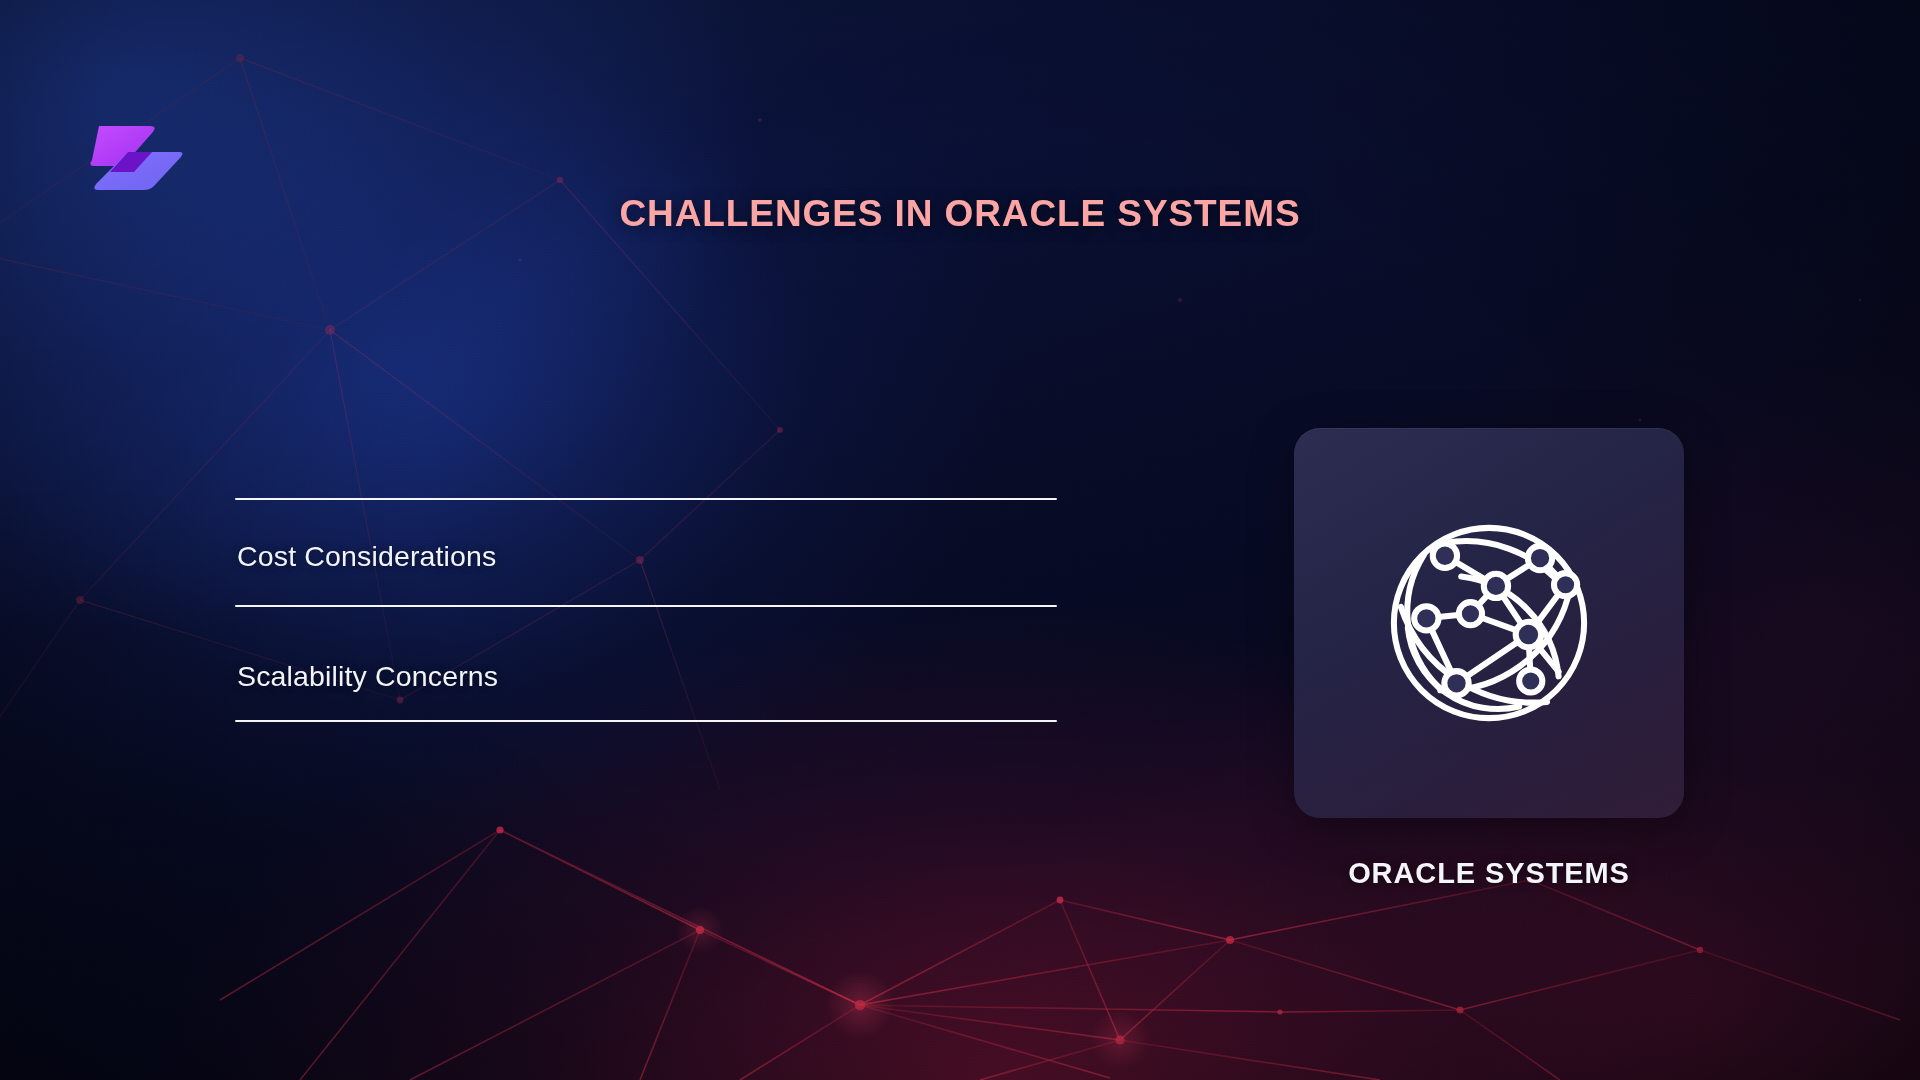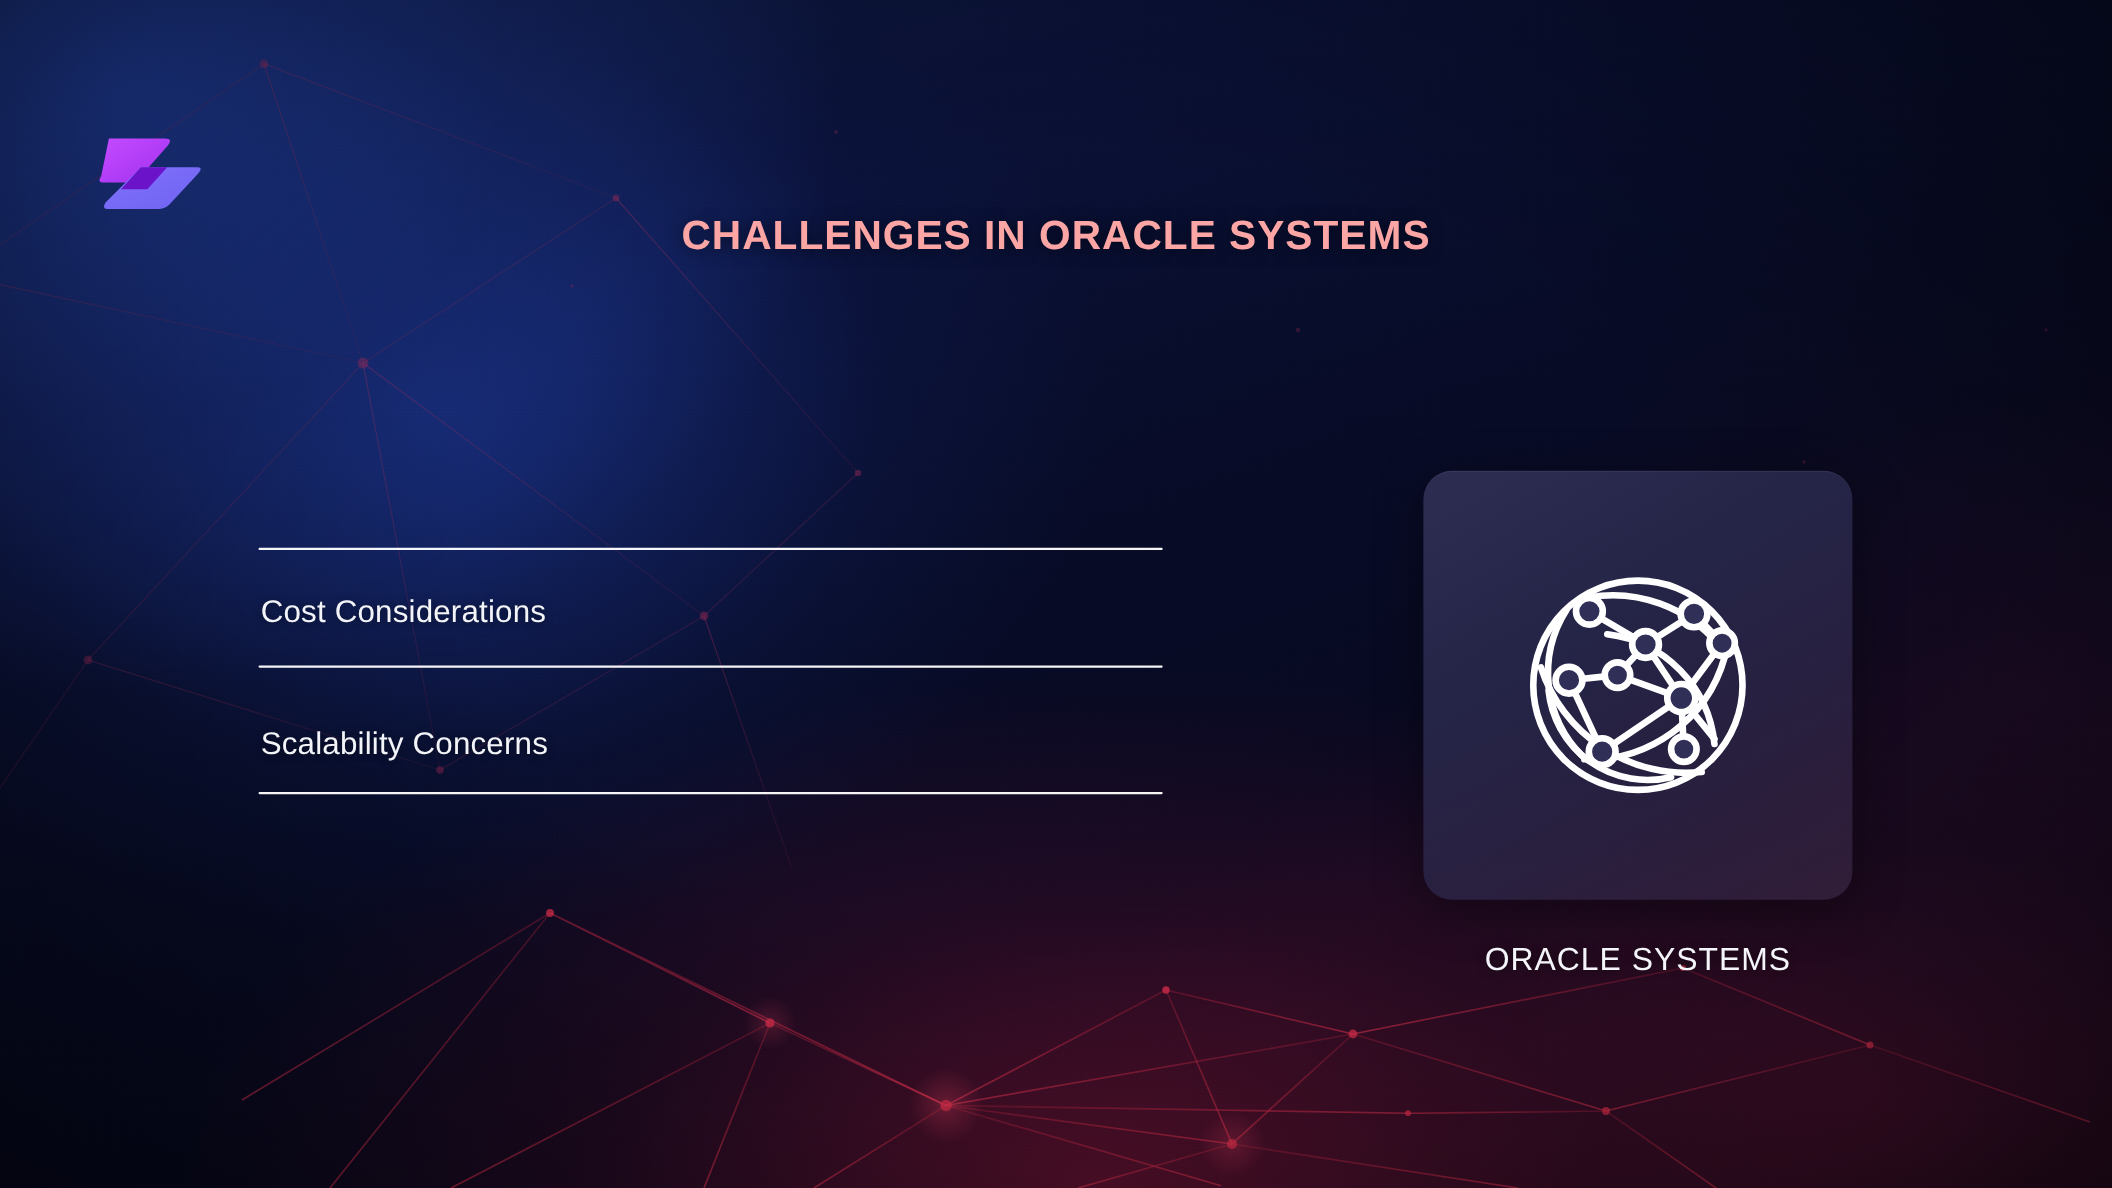--- a/index.html
+++ b/index.html
@@ -130,21 +130,21 @@
     justify-content: center;
   }
   .card-icon { width: 232px; height: 232px; }
   .card-icon svg { width: 100%; height: 100%; display:block; }
 
   .card-label {
     margin-top: 39px;
     text-align: center;
     color: #f4f5fa;
     font-size: 29px;
-    font-weight: 400;
+    font-weight: 700;
     letter-spacing: 0.9px;
     font-family: "Liberation Sans", sans-serif;
     text-shadow: 0 1px 9px rgba(0,0,0,0.5);
   }
 </style>
 </head>
 <body>
 
 <div class="slide">
 

